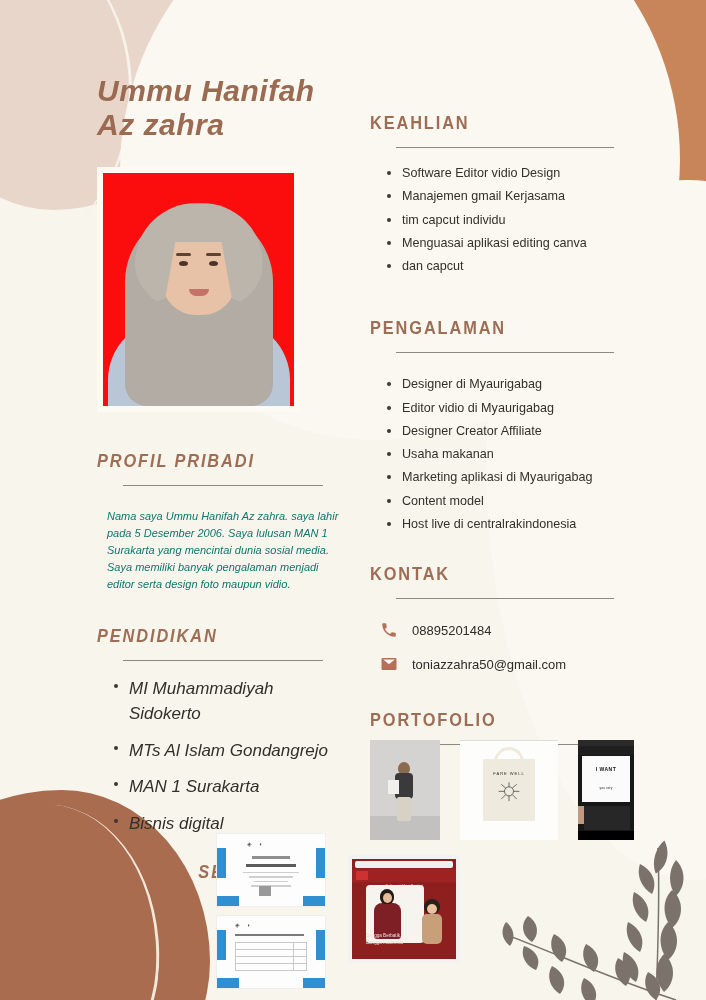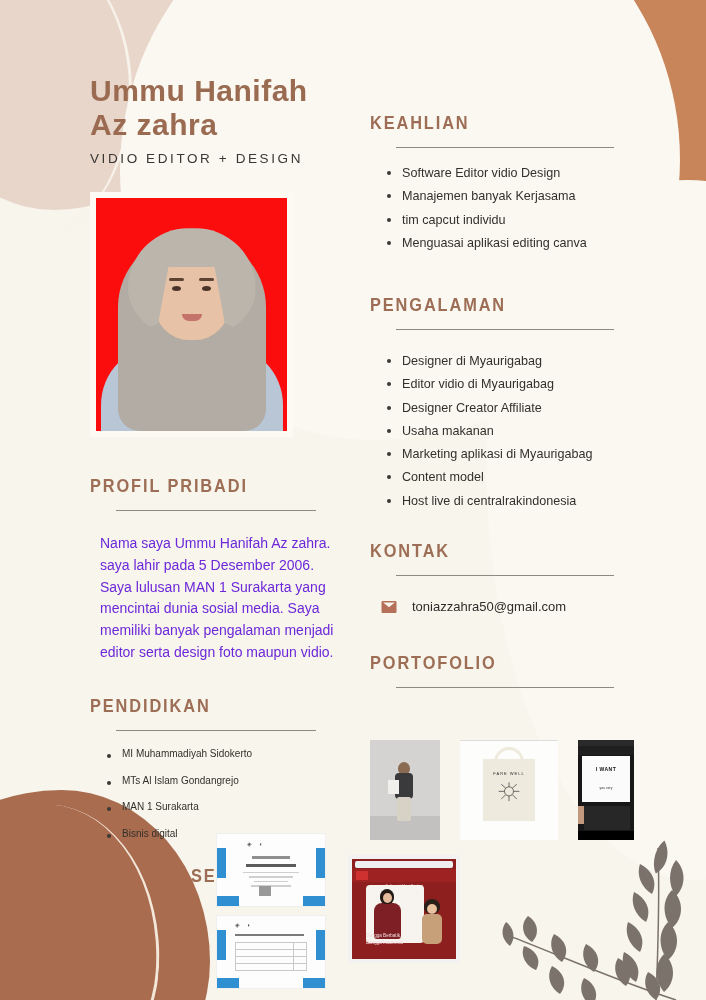--- a/index.html
+++ b/index.html
@@ -68,21 +68,21 @@
     border-radius: 0 55% 60% 0 / 0 55% 45% 0;
     transform: rotate(4deg);
   }
 
   .leaf-branch { position: absolute; }
   .leaf-branch svg { display: block; }
 
   
   .content { position: relative; z-index: 5; }
 
-  .col-left  { position: absolute; left: 90px;  top: 0; width: 250px; }
+  .col-left  { position: absolute; left: 97px;  top: 0; width: 250px; font-style: italic; }
   .col-right { position: absolute; left: 370px; top: 0; width: 268px; }
 
   .name {
     font-size: 30px; font-weight: 700; line-height: 1.12;
     color: #9a6a51; letter-spacing: 0.5px;
   }
   .name .line2 { display: block; }
   .role {
     margin-top: 10px;
     font-size: 13.5px; letter-spacing: 2.6px;
@@ -154,25 +154,25 @@
   ul.bullets { list-style: none; margin: 16px 0 0 14px; }
   ul.bullets li {
     position: relative; padding-left: 18px;
     font-size: 12.6px; line-height: 1.45; color: #33302c;
     margin-bottom: 5px;
   }
   ul.bullets li::before {
     content: ""; position: absolute; left: 3px; top: 7px;
     width: 4px; height: 4px; background: #3b3833; border-radius: 50%;
   }
-  ul.spaced li { margin-bottom: 12px; font-size: 10px; }
+  ul.spaced li { margin-bottom: 12px; font-size: 17px; }
 
   .profile-text {
     margin: 22px 8px 0 10px;
-    font-size: 14px; line-height: 1.55; color: #6d28d9;
+    font-size: 11px; line-height: 1.55; color: #0f766e;
     width: 240px;
   }
 
   .contact-row {
     display: flex; align-items: center; gap: 14px;
     margin: 0 0 16px 10px;
   }
   .contact-icon { width: 18px; height: 18px; flex: 0 0 18px; }
   .contact-row .txt { font-size: 13px; color: #2f2c29; }
 
@@ -299,21 +299,20 @@
 
   <div class="content">
 
     <div class="col-left">
 
       <div style="padding-top:74px;">
         <div class="name">
           <span>Ummu Hanifah</span>
           <span class="line2">Az zahra</span>
         </div>
-        <div class="role">VIDIO EDITOR + DESIGN</div>
       </div>
 
       <div class="photo-frame">
         <div class="photo">
           <div class="p-shoulder"></div>
           <div class="p-hijab-back"></div>
           <div class="p-face"></div>
           <div class="p-hijab-front"></div>
           <div class="p-brow l"></div>
           <div class="p-brow r"></div>
@@ -345,23 +344,24 @@
       </div>
     </div>
 
     <div class="col-right">
 
       <div style="padding-top:112px;">
         <div class="heading">KEAHLIAN</div>
         <div class="rule"></div>
         <ul class="bullets">
           <li>Software Editor vidio Design</li>
-          <li>Manajemen banyak Kerjasama</li>
+          <li>Manajemen gmail Kerjasama</li>
           <li>tim capcut individu</li>
           <li>Menguasai aplikasi editing canva</li>
+          <li>dan capcut</li>
         </ul>
       </div>
 
       <div style="margin-top:42px;">
         <div class="heading">PENGALAMAN</div>
         <div class="rule"></div>
         <ul class="bullets" style="margin-top:22px;">
           <li>Designer di Myaurigabag</li>
           <li>Editor vidio di Myaurigabag</li>
           <li>Designer Creator Affiliate</li>
@@ -371,20 +371,28 @@
           <li>Host live di centralrakindonesia</li>
         </ul>
       </div>
 
       <div style="margin-top:30px;">
         <div class="heading">KONTAK</div>
         <div class="rule"></div>
 
         <div style="height:22px;"></div>
 
+        <div class="contact-row">
+          <span class="contact-icon">
+            <svg width="18" height="18" viewBox="0 0 24 24" fill="#b5705a">
+              <path d="M6.6 10.8c1.4 2.8 3.8 5.2 6.6 6.6l2.2-2.2c.3-.3.7-.4 1-.2 1.2.4 2.4.6 3.6.6.6 0 1 .4 1 1V20c0 .6-.4 1-1 1C10.6 21 3 13.4 3 4c0-.6.4-1 1-1h3.4c.6 0 1 .4 1 1 0 1.3.2 2.5.6 3.6.1.4 0 .8-.2 1l-2.2 2.2z"></path>
+            </svg>
+          </span>
+          <span class="txt">08895201484</span>
+        </div>
 
         <div class="contact-row">
           <span class="contact-icon">
             <svg width="18" height="18" viewBox="0 0 24 24" fill="#b5705a">
               <path d="M2 5.5A1.5 1.5 0 0 1 3.5 4h17A1.5 1.5 0 0 1 22 5.5v13A1.5 1.5 0 0 1 20.5 20h-17A1.5 1.5 0 0 1 2 18.5v-13zm2.2.5L12 12.2 19.8 6H4.2z"></path>
             </svg>
           </span>
           <span class="txt">toniazzahra50@gmail.com</span>
         </div>
       </div>

